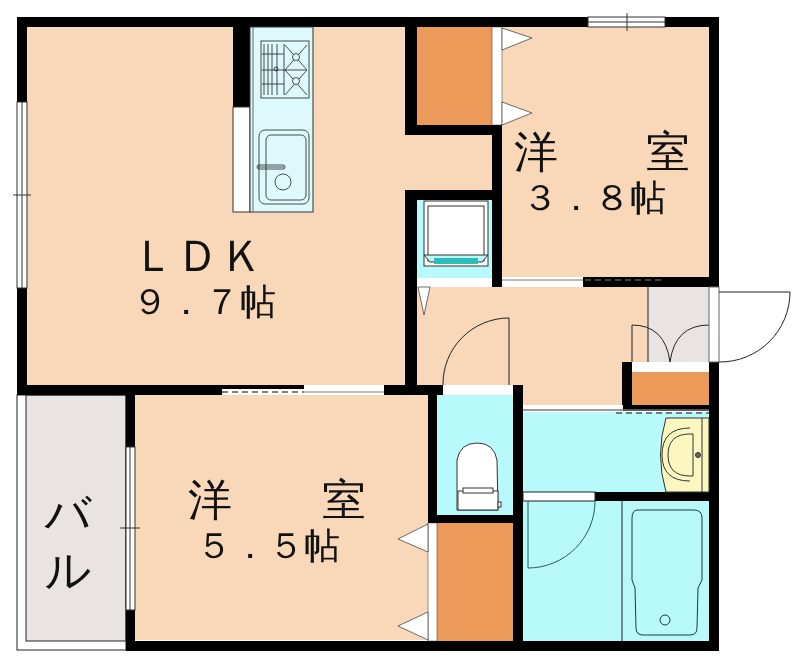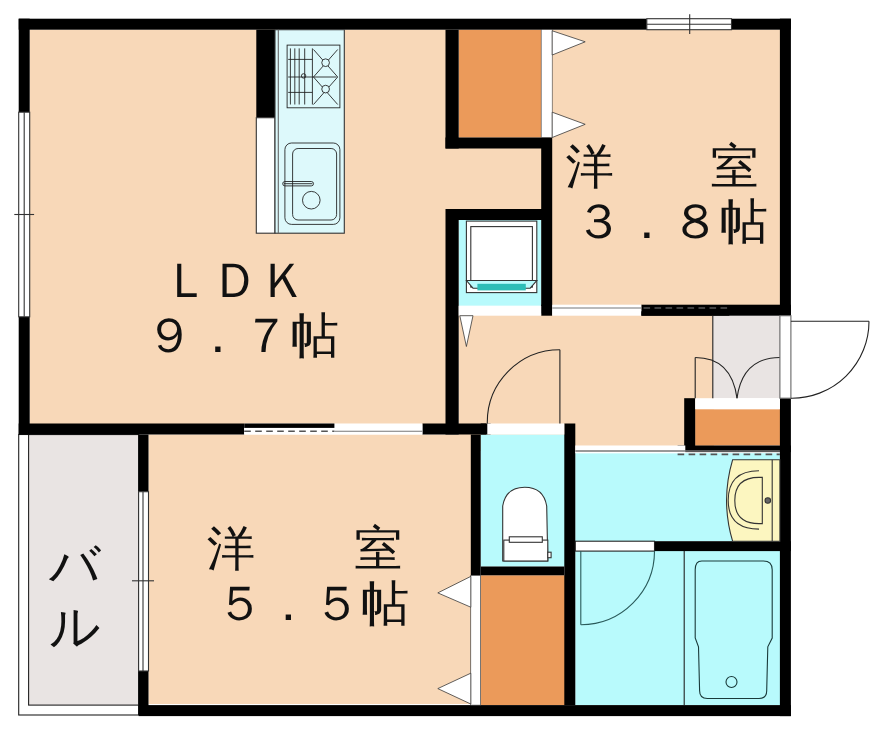--- a/index.html
+++ b/index.html
@@ -2,21 +2,21 @@
 <html><head>
 <meta charset="utf-8">
 <style>
   html, body { margin: 0; padding: 0; background: #ffffff; }
   body { width: 800px; height: 670px; position: relative; overflow: hidden;
          font-family: "DejaVu Sans", "Liberation Sans", sans-serif; }
   #plan { position: absolute; left: 0; top: 0; width: 800px; height: 670px; }
   .label { position: absolute; color: #111; font-family: "DejaVu Sans", sans-serif;
            line-height: 1; white-space: pre; letter-spacing: 0; }
   .room-name { font-size: 44px; }
-  .room-size { font-size: 44px; }
+  .room-size { font-size: 36px; }
   .vertical { writing-mode: vertical-rl; text-orientation: upright; font-size: 46px; letter-spacing: 10px; }
 </style>
 </head>
 <body>
 
 <svg id="plan" viewBox="0 0 800 670" xmlns="http://www.w3.org/2000/svg">
 
   <rect x="27" y="27" width="385" height="360" fill="#F8D8B8"></rect>
 
   <rect x="495" y="27" width="215" height="255" fill="#F8D8B8"></rect>
@@ -222,21 +222,21 @@
     <line x1="702" y1="418" x2="702" y2="492"></line>
     <circle cx="698" cy="455" r="2.5" fill="#666"></circle>
   </g>
 
   <g fill="none" stroke="#1a3a3a" stroke-width="1">
     <path d="M 638 510 L 694 510 Q 702 510 702 518 L 702 580 L 698 588 L 697 628 Q 697 635 690 635 L 643 635 Q 636 635 636 628 L 635 588 L 632 580 L 632 518 Q 632 510 638 510 Z"></path>
     <circle cx="665" cy="620" r="5"></circle>
   </g>
 </svg>
 
-<div class="label room-name" style="left:148px; top:234px;">ＬＤＫ</div>
+<div class="label room-name" style="left:132px; top:234px;">ＬＤＫ</div>
 <div class="label room-size" style="left:132px; top:284px;text-align:right;">９．７帖</div>
 
 <div class="label room-name" style="left:514px; top:130px;">洋</div>
 <div class="label room-name" style="left:646px; top:130px;">室</div>
 <div class="label room-size" style="left:522px; top:180px;">３．８帖</div>
 
 <div class="label room-name" style="left:188px; top:478px;">洋</div>
 <div class="label room-name" style="left:322px; top:478px;">室</div>
 <div class="label room-size" style="left:196px; top:528px;text-align:center;">５．５帖</div>
 

